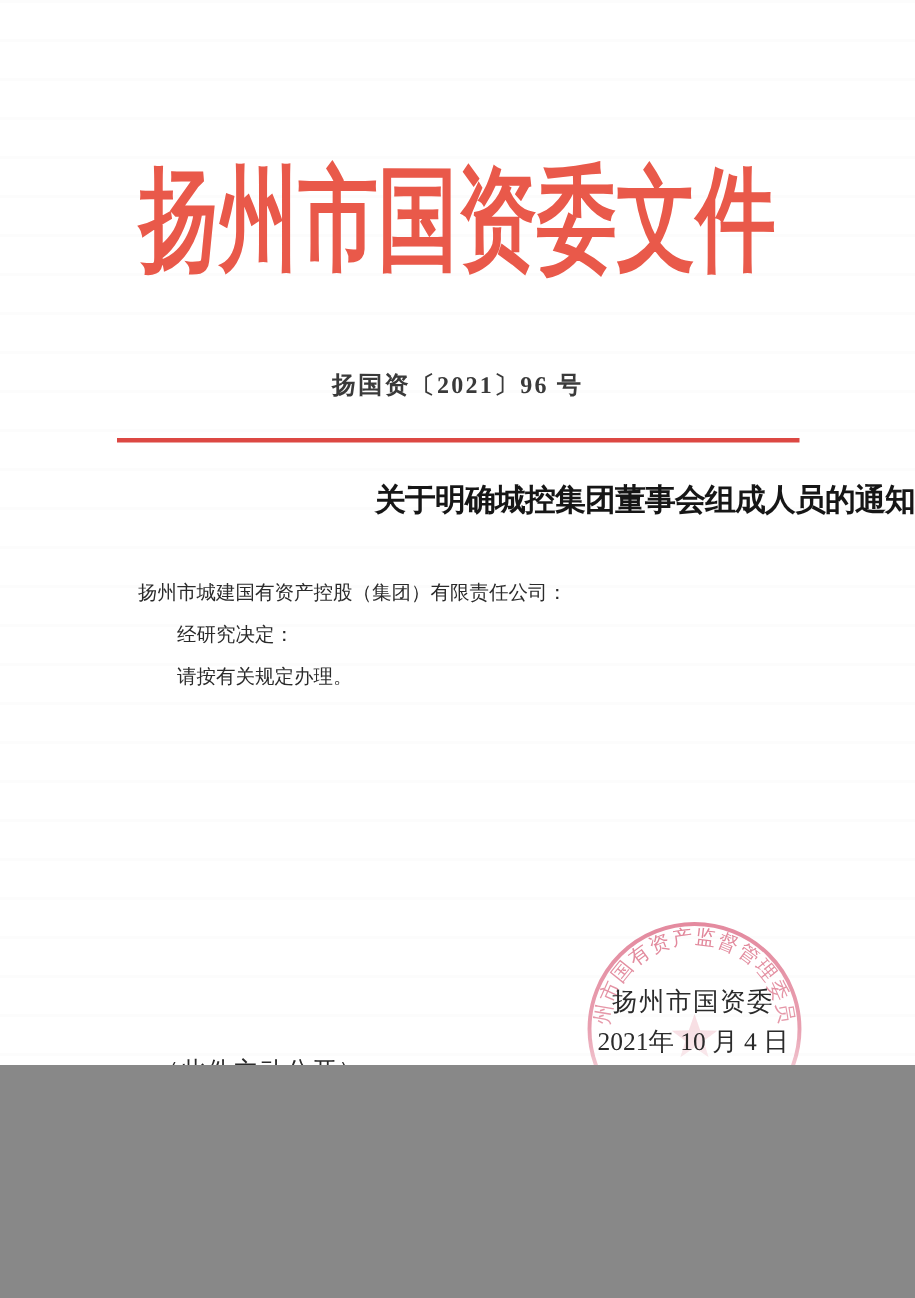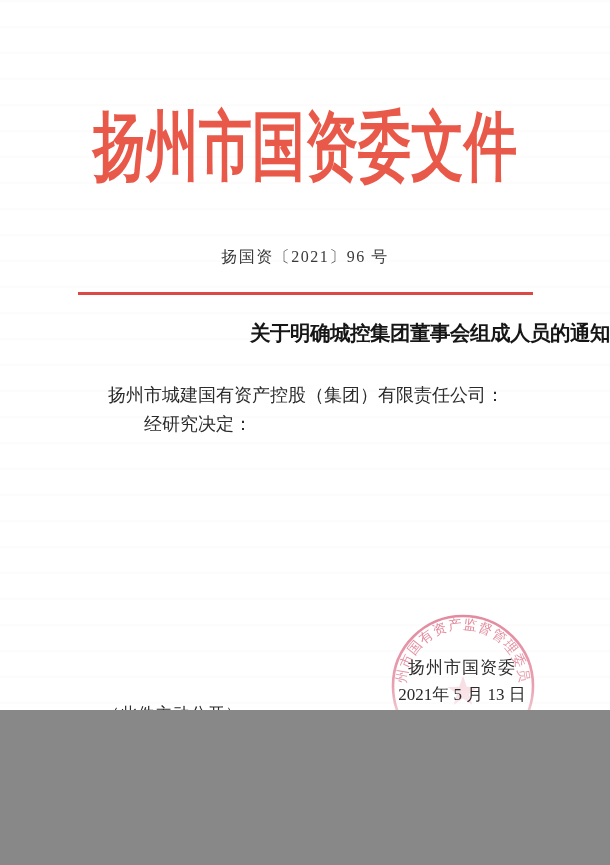--- a/index.html
+++ b/index.html
@@ -28,20 +28,21 @@
     white-space: nowrap;
     letter-spacing: 0px;
   }
   .doc-number {
     position: absolute;
     top: 247px; left: 0; right: 0;
     text-align: center;
     font-size: 16px;
     color: #3a3a3a;
     letter-spacing: 1.5px;
+    font-weight: bold;
   }
   .red-divider {
     position: absolute;
     top: 292px; left: 78px;
     width: 455px; height: 3px;
     background: #dc4843;
   }
   .doc-title {
     position: absolute;
     top: 319px; left: 0; right: 0;
@@ -49,28 +50,27 @@
     font-size: 20.5px;
     font-weight: bold;
     color: #161616;
     letter-spacing: -0.5px;
     white-space: nowrap;
   }
   .body-text {
     position: absolute;
     top: 381px; left: 92px;
     width: 450px;
-    font-size: 18px;
+    font-size: 13px;
     line-height: 28.6px;
     color: #2b2b2b;
     text-align: justify;
-    margin-left: 16px;
   }
   .body-text p { margin: 0; }
-  .body-text p.indent { text-indent: 2em; }
+  .body-text p.indent { text-indent: 2em; font-family: Liberation Mono, monospace; }
   .signature-block {
     position: absolute;
     top: 655px; left: 372px;
     width: 180px;
     text-align: center;
     color: #2b2b2b;
   }
   .signature-org { font-size: 17px; line-height: 26px; letter-spacing: 1px; }
   .signature-date { font-size: 17px; line-height: 28px; }
   .seal {
@@ -95,20 +95,21 @@
 
   <div class="doc-number">扬国资〔2021〕96 号</div>
 
   <div class="red-divider"></div>
 
   <div class="doc-title">关于明确城控集团董事会组成人员的通知</div>
 
   <div class="body-text">
     <p>扬州市城建国有资产控股（集团）有限责任公司：</p>
     <p class="indent">经研究决定：</p>
+    <p class="indent">请按有关规定办理。</p>
   </div>
 
   <svg class="seal" width="152" height="152" viewBox="0 0 152 152">
     <defs>
       <linearGradient id="sealFade" x1="0" y1="0" x2="0" y2="1">
         <stop offset="0" stop-color="#ffffff" stop-opacity="1"></stop>
         <stop offset="0.5" stop-color="#ffffff" stop-opacity="0.8"></stop>
         <stop offset="0.8" stop-color="#ffffff" stop-opacity="0.22"></stop>
         <stop offset="1" stop-color="#ffffff" stop-opacity="0.05"></stop>
       </linearGradient>
@@ -121,18 +122,18 @@
       <circle cx="76" cy="76" r="70" fill="none" stroke="#df7890" stroke-width="2.6"></circle>
       <polygon points="76,66 79.8,76.8 91.2,77.1 82.1,84 85.4,94.9 76,88.4 66.6,94.9 69.9,84 60.8,77.1 72.2,76.8" fill="#e48ea0" opacity="0.4"></polygon>
       <text font-size="13.5" fill="#dc7188" font-family="Liberation Serif, DejaVu Serif, serif" letter-spacing="1">
         <textPath href="#sealArc" startOffset="50%" text-anchor="middle">扬州市国有资产监督管理委员会</textPath>
       </text>
     </g>
   </svg>
 
   <div class="signature-block">
     <div class="signature-org">扬州市国资委</div>
-    <div class="signature-date">2021年 5 月 13 日</div>
+    <div class="signature-date">2021年 10 月 4 日</div>
   </div>
 
   <div class="footer-note">（此件主动公开）</div>
 
 </div>
 
 </body></html>

